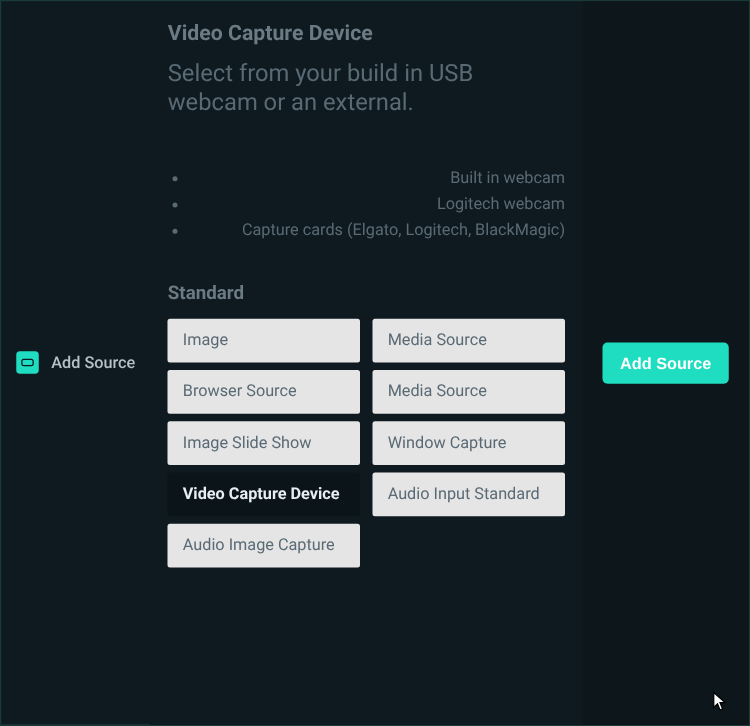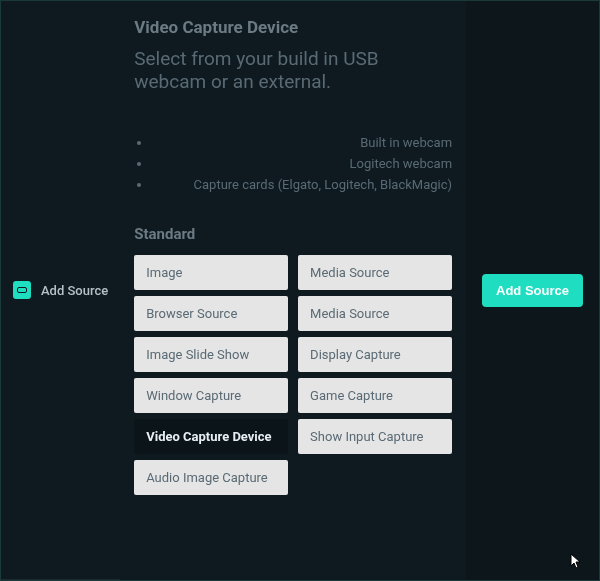--- a/index.html
+++ b/index.html
@@ -145,25 +145,23 @@
     </ul>
 
     <div class="section-label">Standard</div>
 
     <div class="grid">
       <div class="source-item">Image</div>
       <div class="source-item">Media Source</div>
       <div class="source-item">Browser Source</div>
       <div class="source-item">Media Source</div>
       <div class="source-item">Image Slide Show</div>
-      <div class="source-item">Display Capture</div>
       <div class="source-item">Window Capture</div>
-      <div class="source-item">Game Capture</div>
       <div class="source-item selected">Video Capture Device</div>
-      <div class="source-item">Show Input Capture</div>
+      <div class="source-item">Audio Input Standard</div>
       <div class="source-item">Audio Image Capture</div>
     </div>
   </div>
 
   <div class="footer">
     <button class="add-button">Add Source</button>
     <svg class="cursor" width="20" height="22" viewBox="0 0 20 22">
       <path d="M6 2 L6 14 L9 11 L11 16 L13 15 L11 10 L15 10 Z" fill="#ffffff" stroke="#000000" stroke-width="1"></path>
     </svg>
   </div>

